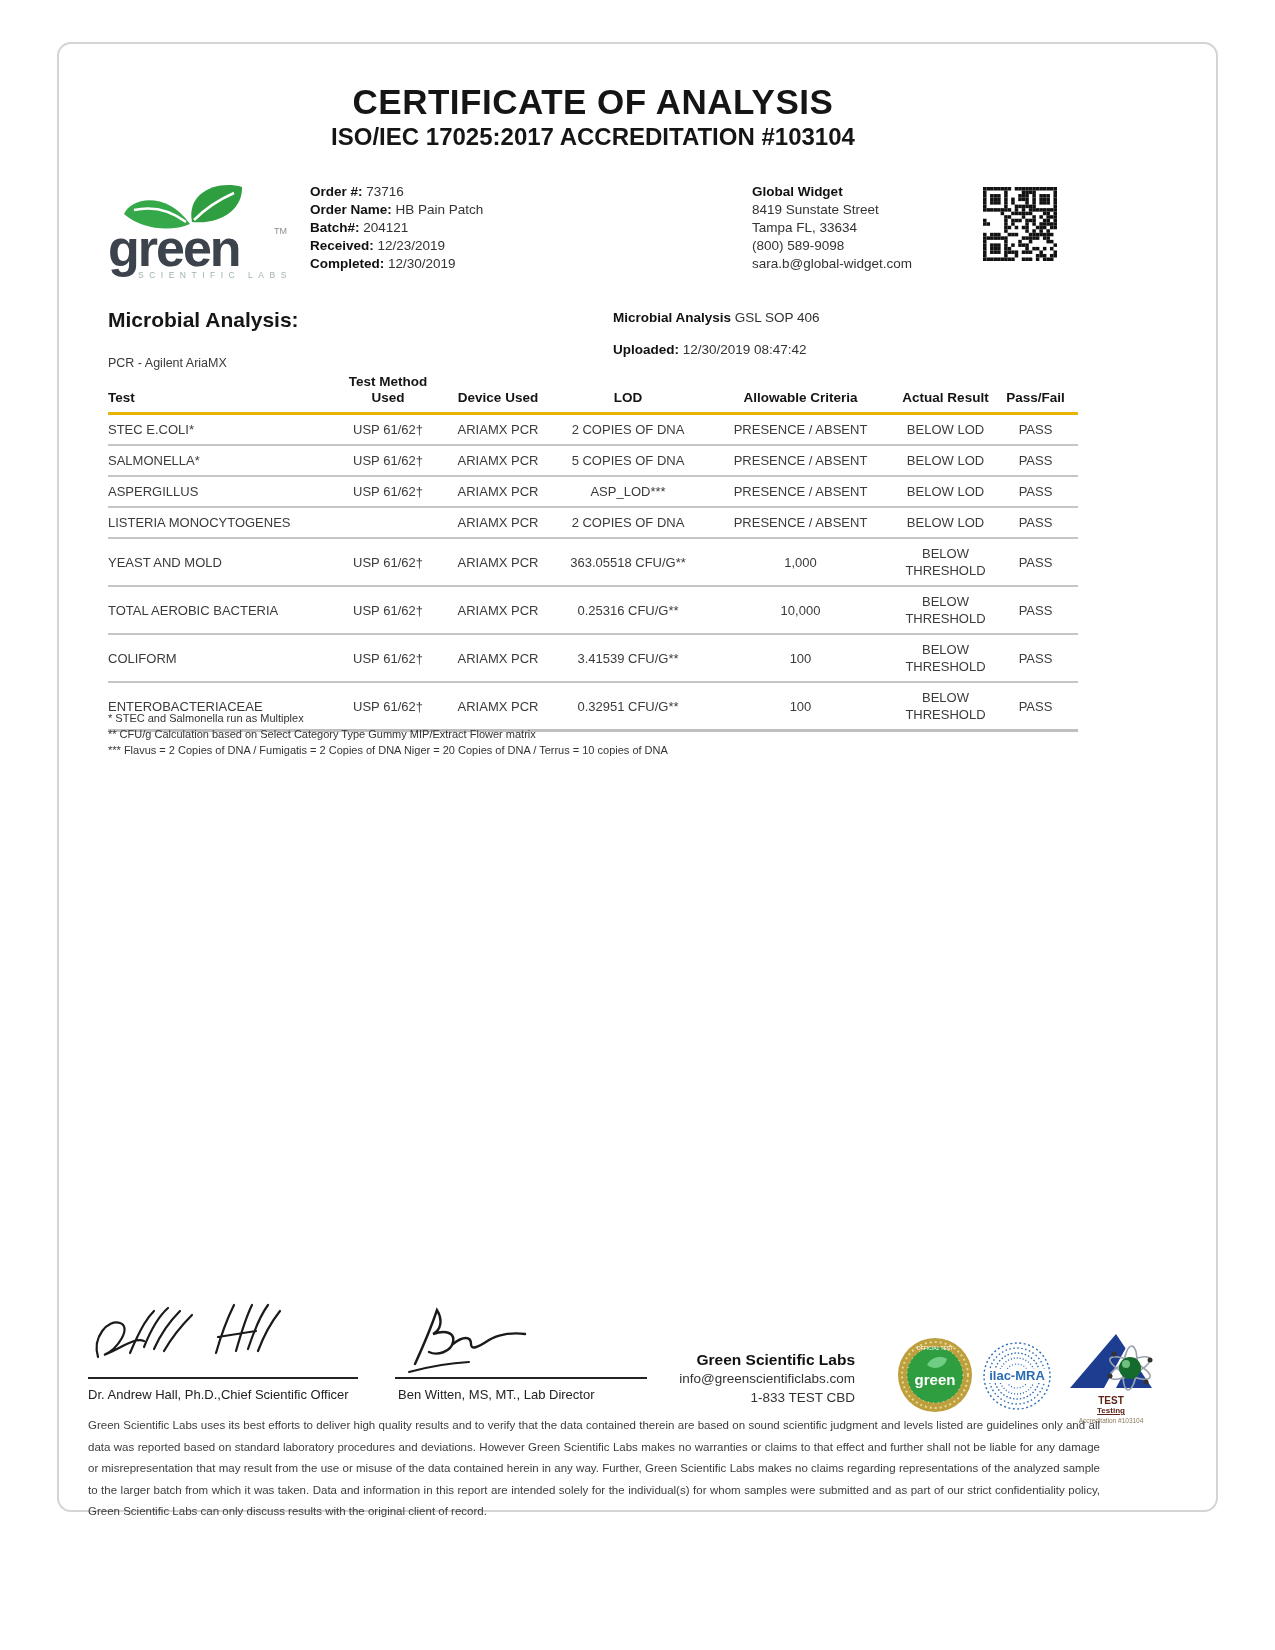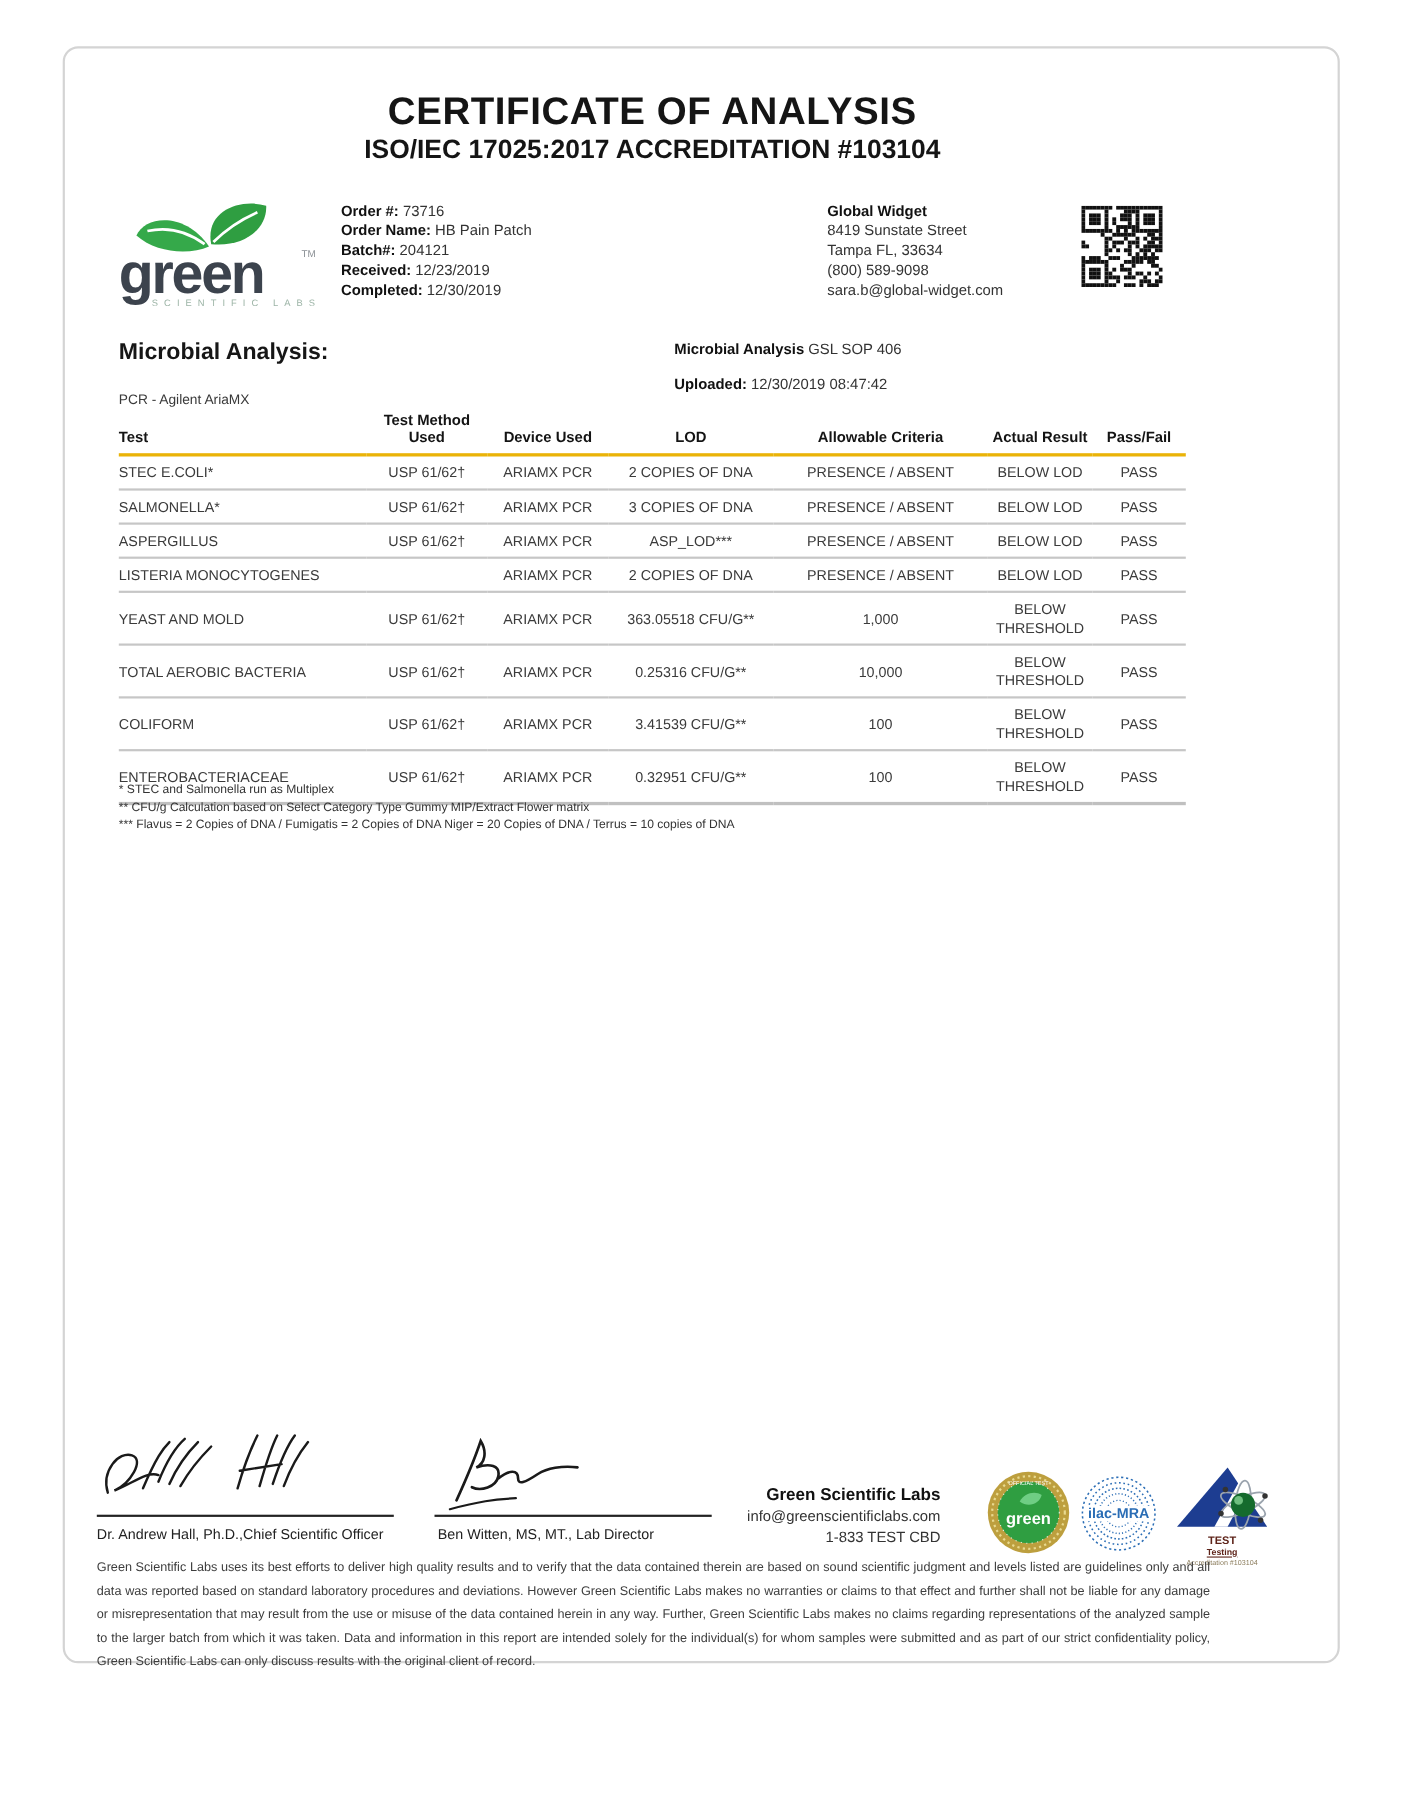--- a/index.html
+++ b/index.html
@@ -372,21 +372,21 @@
           <td>ARIAMX PCR</td>
           <td>2 COPIES OF DNA</td>
           <td>PRESENCE / ABSENT</td>
           <td>BELOW LOD</td>
           <td>PASS</td>
         </tr>
         <tr>
           <td>SALMONELLA*</td>
           <td>USP 61/62†</td>
           <td>ARIAMX PCR</td>
-          <td>3 COPIES OF DNA</td>
+          <td>5 COPIES OF DNA</td>
           <td>PRESENCE / ABSENT</td>
           <td>BELOW LOD</td>
           <td>PASS</td>
         </tr>
         <tr>
           <td>ASPERGILLUS</td>
           <td>USP 61/62†</td>
           <td>ARIAMX PCR</td>
           <td>ASP_LOD***</td>
           <td>PRESENCE / ABSENT</td>

